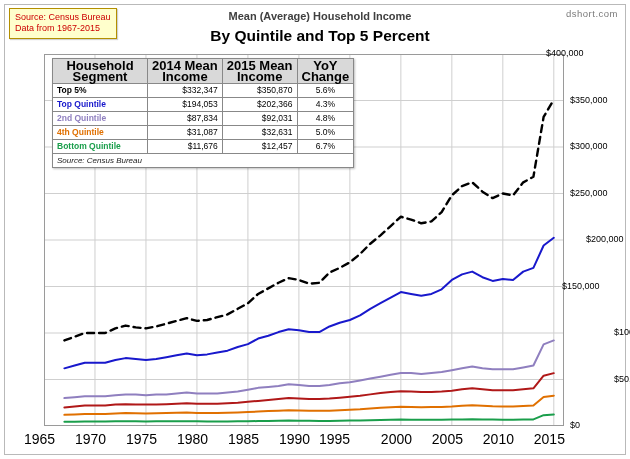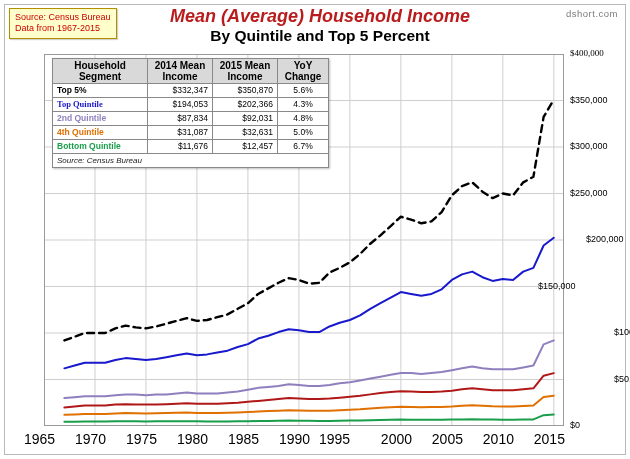--- a/index.html
+++ b/index.html
@@ -29,26 +29,25 @@
   }
   
   .title-block {
     position: absolute;
     left: 130px;
     top: 6px;
     width: 380px;
     text-align: center;
   }
   .title-line1 {
-    font-size: 18px;
-    font-weight: bold;
-    color: #b91c1c;
+    font-size: 11px;
+    font-weight: bold;
+    color: #404040;
     line-height: 20px;
     white-space: nowrap;
-    font-style: italic;
   }
   .title-line2 {
     font-size: 15.5px;
     font-weight: bold;
     color: #000000;
     line-height: 20px;
     white-space: nowrap;
   }
   .watermark {
     position: absolute;
@@ -116,21 +115,21 @@
     border: 1px solid #888888;
     padding: 1px 4px;
     line-height: 11px;
     white-space: nowrap;
   }
   .data-table thead th {
     background: #d9d9d9;
     font-weight: bold;
     text-align: center;
     color: #000;
-    font-size: 10px;
+    font-size: 13px;
   }
   .data-table td.seg {
     text-align: left;
     font-weight: bold;
     width: 86px;
   }
   .data-table td.num {
     text-align: right;
     width: 56px;
   }
@@ -197,26 +196,26 @@
           <path d="M20.39,314.34 L30.59,311.55 L40.78,308.76 L50.98,308.76 L61.18,308.76 L71.37,305.97 L81.57,304.11 L91.76,305.04 L101.96,305.97 L112.16,305.04 L122.35,303.18 L132.55,301.32 L142.75,299.46 L152.94,301.32 L163.14,300.39 L173.33,298.53 L183.53,296.67 L193.73,292.95 L203.92,290.16 L214.12,284.58 L224.31,281.79 L234.51,278.07 L244.71,275.28 L254.90,276.21 L265.10,278.07 L275.29,278.07 L285.49,272.49 L295.69,268.77 L305.88,265.98 L316.08,261.33 L326.27,254.82 L336.47,249.24 L346.67,243.66 L356.86,238.08 L367.06,239.94 L377.25,241.80 L387.45,239.94 L397.65,235.29 L407.84,225.99 L418.04,220.41 L428.24,217.62 L438.43,223.20 L448.63,226.92 L458.82,225.06 L469.02,225.99 L479.22,217.62 L489.41,213.90 L499.61,191.53 L509.80,183.80" fill="none" stroke="#1818cc" stroke-width="2" stroke-linejoin="round" stroke-linecap="round"></path>
           <path d="M20.39,286.44 L30.59,282.72 L40.78,279.00 L50.98,279.00 L61.18,279.00 L71.37,274.35 L81.57,271.56 L91.76,273.42 L101.96,274.35 L112.16,272.49 L122.35,269.70 L132.55,266.91 L142.75,264.12 L152.94,266.91 L163.14,265.98 L173.33,263.19 L183.53,260.40 L193.73,254.82 L203.92,249.24 L214.12,239.94 L224.31,234.36 L234.51,228.78 L244.71,224.13 L254.90,225.99 L265.10,229.71 L275.29,228.78 L285.49,218.55 L295.69,213.90 L305.88,208.32 L316.08,199.95 L326.27,189.72 L336.47,181.35 L346.67,172.05 L356.86,162.75 L367.06,165.54 L377.25,169.26 L387.45,167.40 L397.65,158.10 L407.84,141.36 L418.04,132.06 L428.24,128.34 L438.43,137.64 L448.63,144.15 L458.82,139.50 L469.02,141.36 L479.22,128.34 L489.41,122.76 L499.61,62.92 L509.80,45.69" fill="none" stroke="#000000" stroke-width="2.4" stroke-linejoin="round" stroke-linecap="round" stroke-dasharray="7,5"></path>
         </svg>
     </div>
   </div>
 
   <div id="ytick-layer">
       <div class="ytick" style="left: 570px; top: 420px;">$0</div>
       <div class="ytick" style="left: 570px; top: 373.5px; padding-left: 44px;">$50,000</div>
       <div class="ytick" style="left: 570px; top: 327px; margin-left: 44px;">$100,000</div>
-      <div class="ytick" style="left: 538px; top: 280.5px;">$150,000</div>
+      <div class="ytick" style="left: 562px; top: 280.5px;">$150,000</div>
       <div class="ytick" style="left: 570px; top: 234px; margin-left: 16px;">$200,000</div>
       <div class="ytick" style="left: 570px; top: 187.5px;">$250,000</div>
       <div class="ytick" style="left: 570px; top: 141px;">$300,000</div>
       <div class="ytick" style="left: 570px; top: 94.5px;">$350,000</div>
-      <div class="ytick" style="left: 570px; top: 48px; font-family: Liberation Serif, serif;">$400,000</div>
+      <div class="ytick" style="left: 546px; top: 48px;">$400,000</div>
     </div>
   <div id="xtick-layer">
       <div class="xtick" style="left: 24px; top: 431px;">1965</div>
       <div class="xtick" style="left: 74.9804px; top: 431px;">1970</div>
       <div class="xtick" style="left: 125.961px; top: 431px;">1975</div>
       <div class="xtick" style="left: 176.941px; top: 431px;">1980</div>
       <div class="xtick" style="left: 227.922px; top: 431px;">1985</div>
       <div class="xtick" style="left: 278.902px; top: 431px;">1990</div>
       <div class="xtick" style="left: 319px; top: 431px;">1995</div>
       <div class="xtick" style="left: 380.863px; top: 431px;">2000</div>
@@ -247,21 +246,21 @@
       </tr>
     </thead>
     <tbody id="table-body">
         <tr>
           <td class="seg" style="color: rgb(0, 0, 0);">Top 5%</td>
           <td class="num">$332,347</td>
           <td class="num">$350,870</td>
           <td class="yoy">5.6%</td>
         </tr>
         <tr>
-          <td class="seg" style="color: rgb(24, 24, 204); font-family: Liberation Serif, serif;">Top Quintile</td>
+          <td class="seg" style="color: rgb(24, 24, 204);">Top Quintile</td>
           <td class="num">$194,053</td>
           <td class="num">$202,366</td>
           <td class="yoy">4.3%</td>
         </tr>
         <tr>
           <td class="seg" style="color: rgb(143, 127, 191);">2nd Quintile</td>
           <td class="num">$87,834</td>
           <td class="num">$92,031</td>
           <td class="yoy">4.8%</td>
         </tr>

